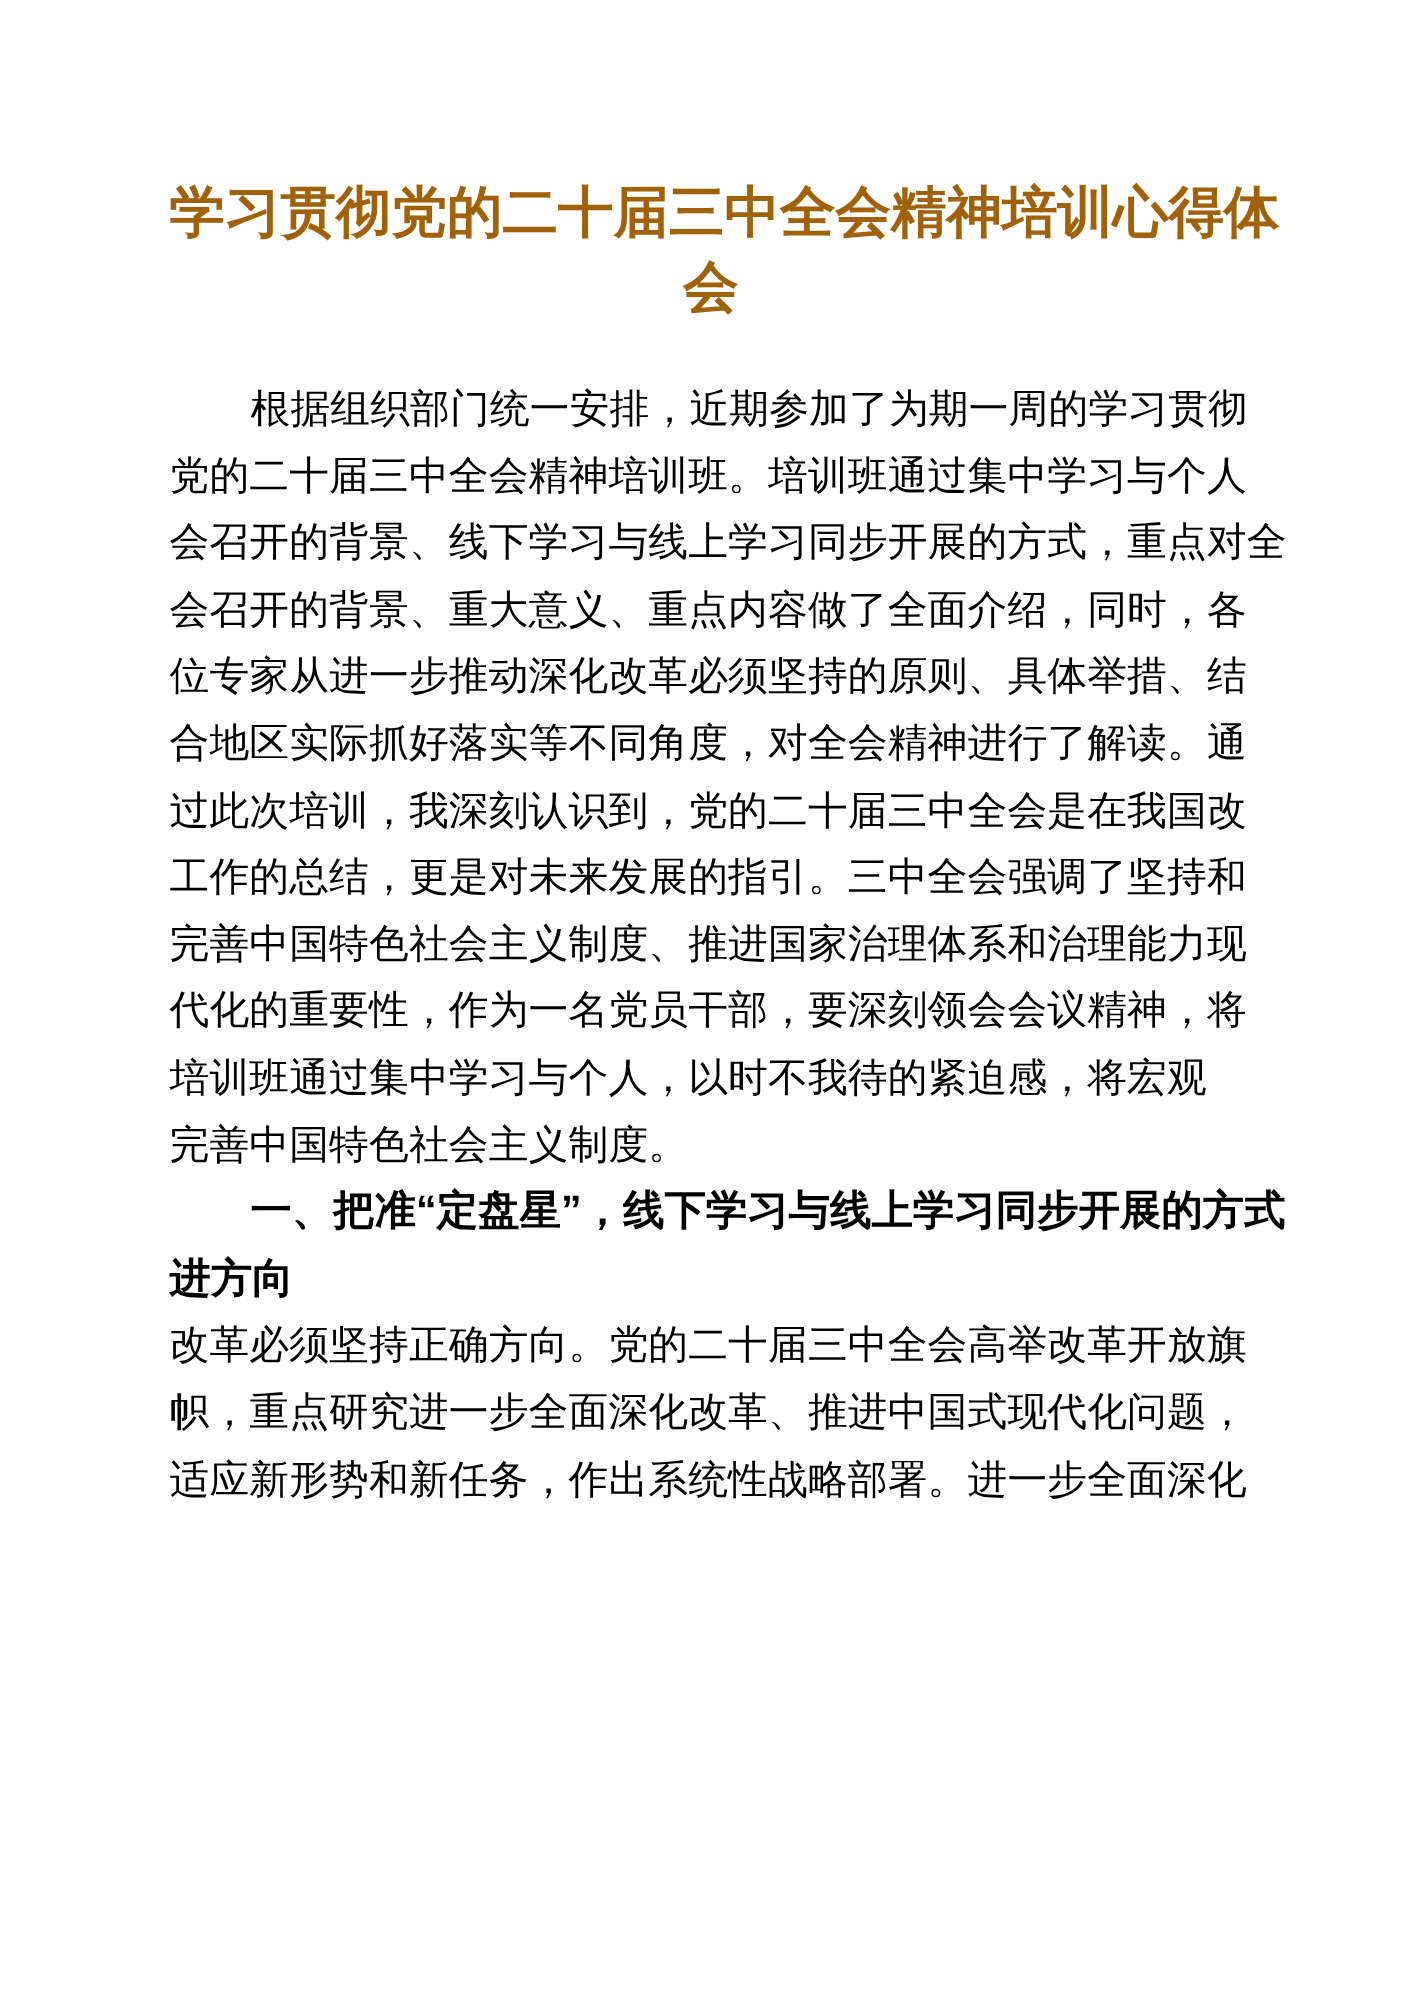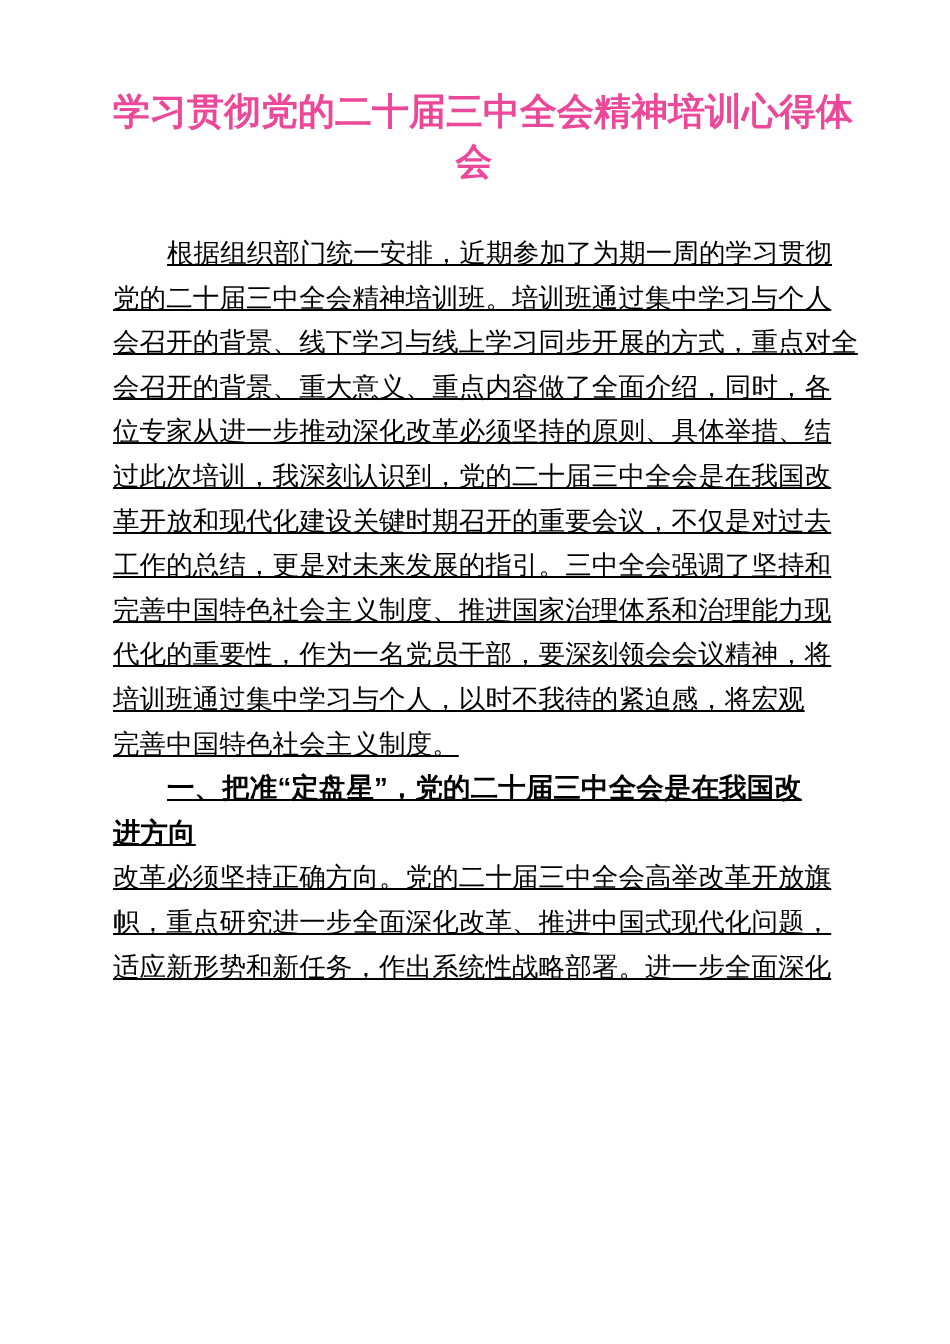--- a/index.html
+++ b/index.html
@@ -17,34 +17,33 @@
     font-family: "Liberation Serif", serif;
   }
   .content {
     position: absolute;
     left: 113px;
     top: 0;
     width: 722px;
   }
   .doc-title {
     margin: 0;
-    padding-top: 87px;
+    padding-top: 118px;
     text-align: center;
     font-weight: 700;
     font-size: 37px;
     line-height: 50px;
     font-family: "Liberation Serif", serif;
-    color: #ec4899;
+    color: #a16207;
   }
   .doc-title .tline {
     white-space: nowrap;
   }
   .body-block {
-    margin-top: 44px;
-    text-decoration: underline;
+    margin-top: 32px;
   }
   .line {
     white-space: nowrap;
     font-size: 26.5px;
     line-height: 44.6px;
     height: 44.6px;
     letter-spacing: 0.1px;
     color: #000000;
   }
   .heading-line {
@@ -68,31 +67,31 @@
     </h1>
 
     <div class="body-block">
 
       <div>
         <div class="line indent">根据组织部门统一安排，近期参加了为期一周的学习贯彻</div>
         <div class="line">党的二十届三中全会精神培训班。培训班通过集中学习与个人</div>
         <div class="line">会召开的背景、线下学习与线上学习同步开展的方式，重点对全</div>
         <div class="line">会召开的背景、重大意义、重点内容做了全面介绍，同时，各</div>
         <div class="line">位专家从进一步推动深化改革必须坚持的原则、具体举措、结</div>
+        <div class="line">合地区实际抓好落实等不同角度，对全会精神进行了解读。通</div>
         <div class="line">过此次培训，我深刻认识到，党的二十届三中全会是在我国改</div>
-        <div class="line">革开放和现代化建设关键时期召开的重要会议，不仅是对过去</div>
         <div class="line">工作的总结，更是对未来发展的指引。三中全会强调了坚持和</div>
         <div class="line">完善中国特色社会主义制度、推进国家治理体系和治理能力现</div>
         <div class="line">代化的重要性，作为一名党员干部，要深刻领会会议精神，将</div>
         <div class="line">培训班通过集中学习与个人，以时不我待的紧迫感，将宏观</div>
         <div class="line">完善中国特色社会主义制度。</div>
       </div>
 
       <div>
-        <div class="line heading-line indent">一、把准“定盘星”，党的二十届三中全会是在我国改</div>
+        <div class="line heading-line indent">一、把准“定盘星”，线下学习与线上学习同步开展的方式</div>
         <div class="line heading-line">进方向</div>
       </div>
 
       <div>
         <div class="line">改革必须坚持正确方向。党的二十届三中全会高举改革开放旗</div>
         <div class="line">帜，重点研究进一步全面深化改革、推进中国式现代化问题，</div>
         <div class="line">适应新形势和新任务，作出系统性战略部署。进一步全面深化</div>
       </div>
 
     </div>

